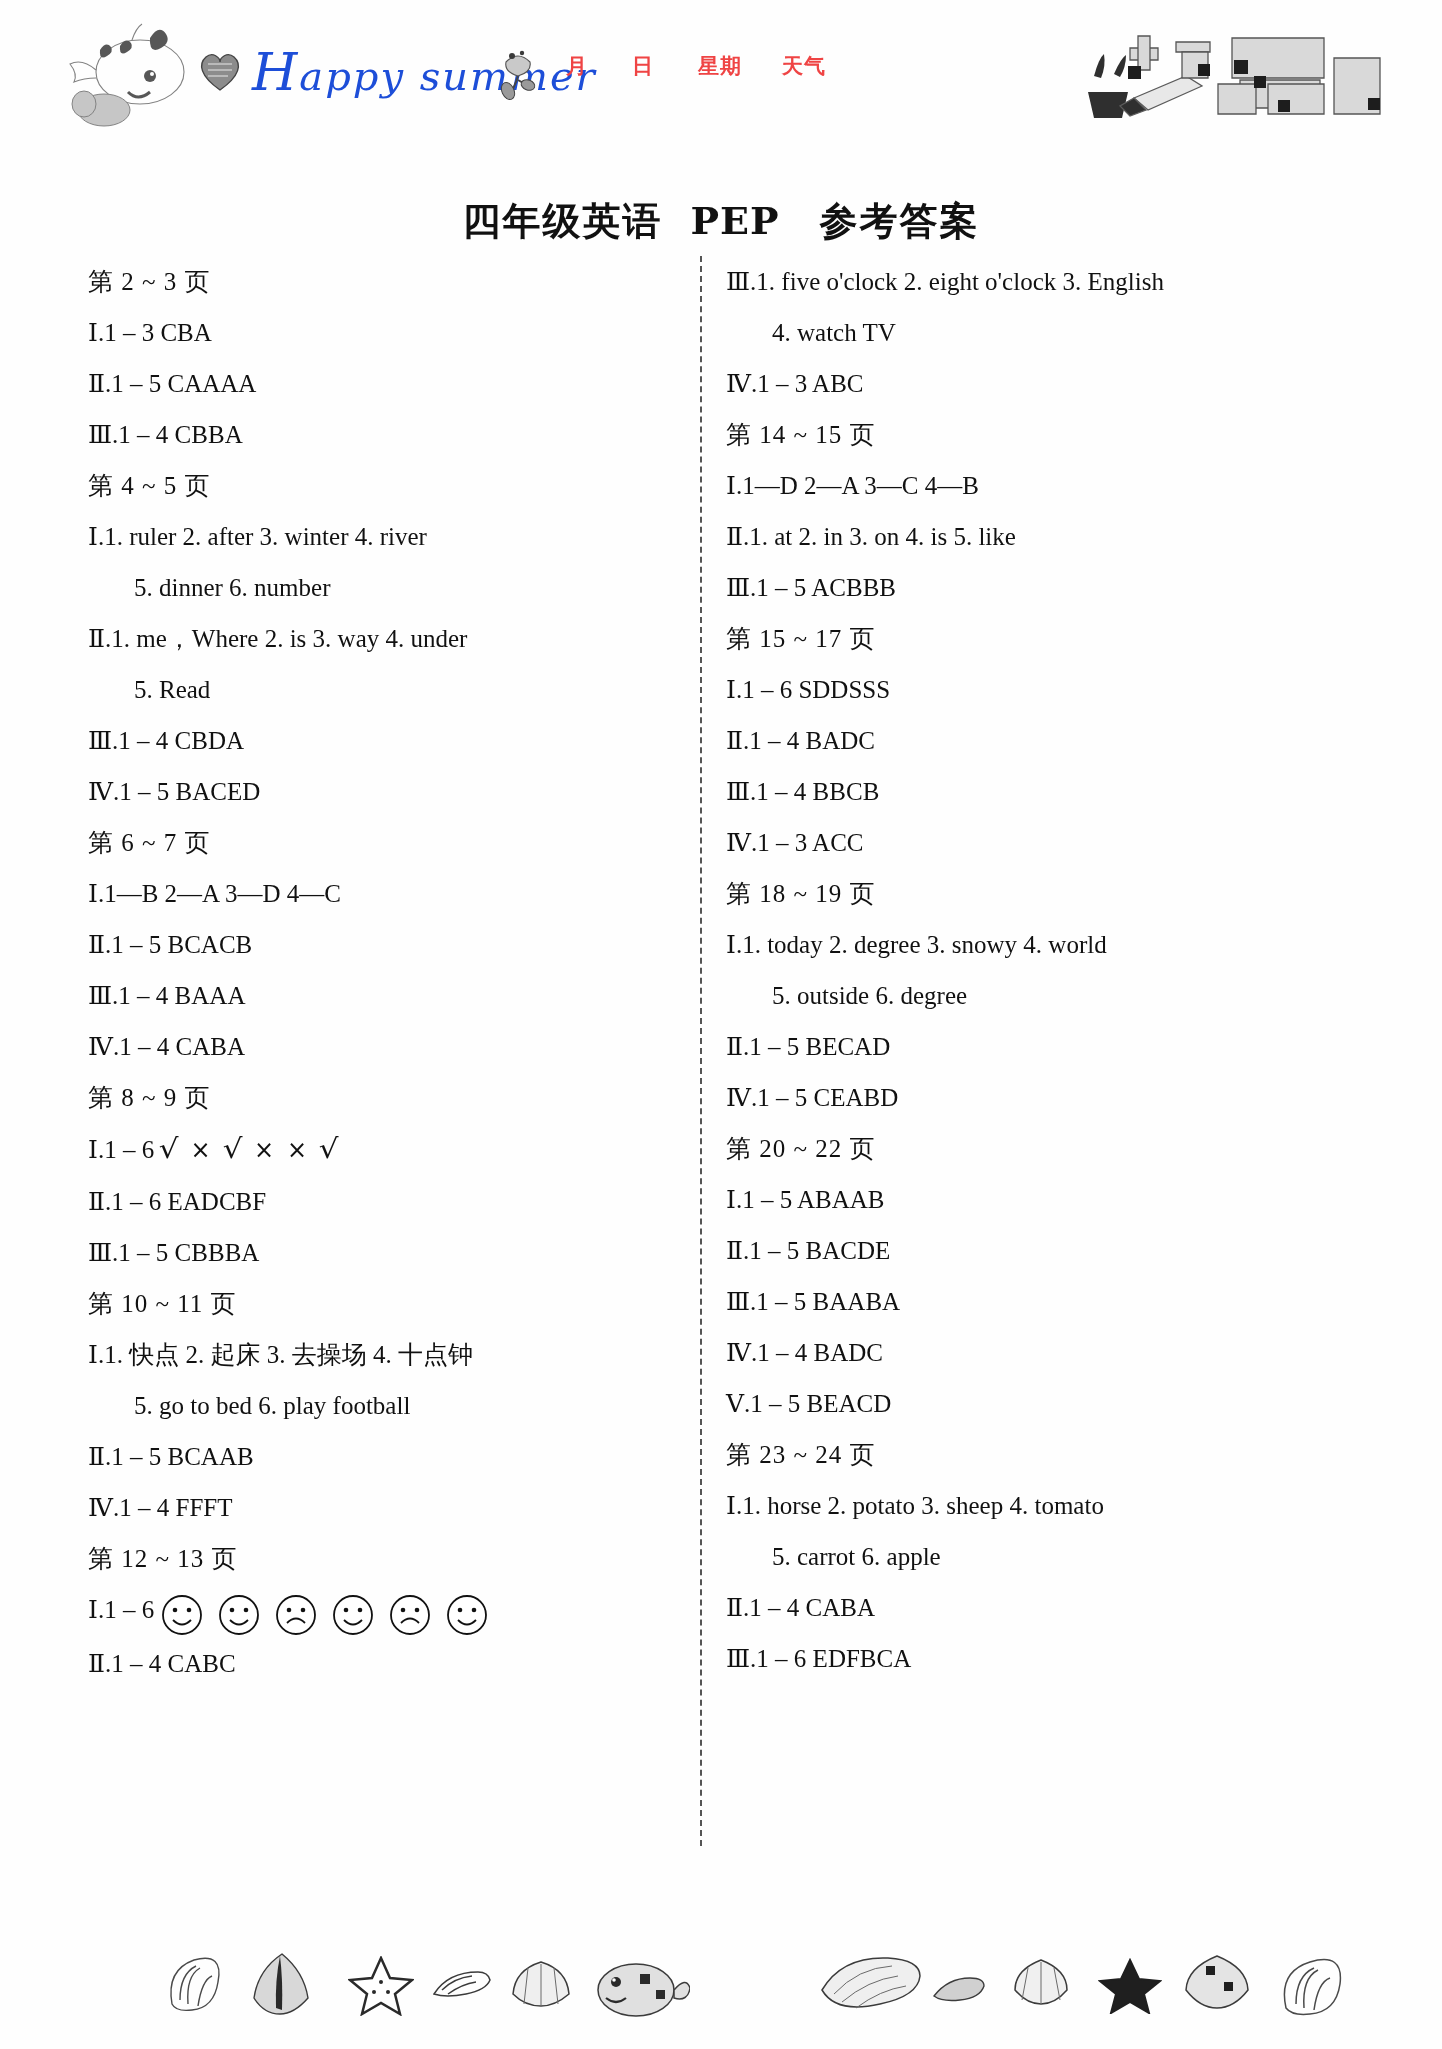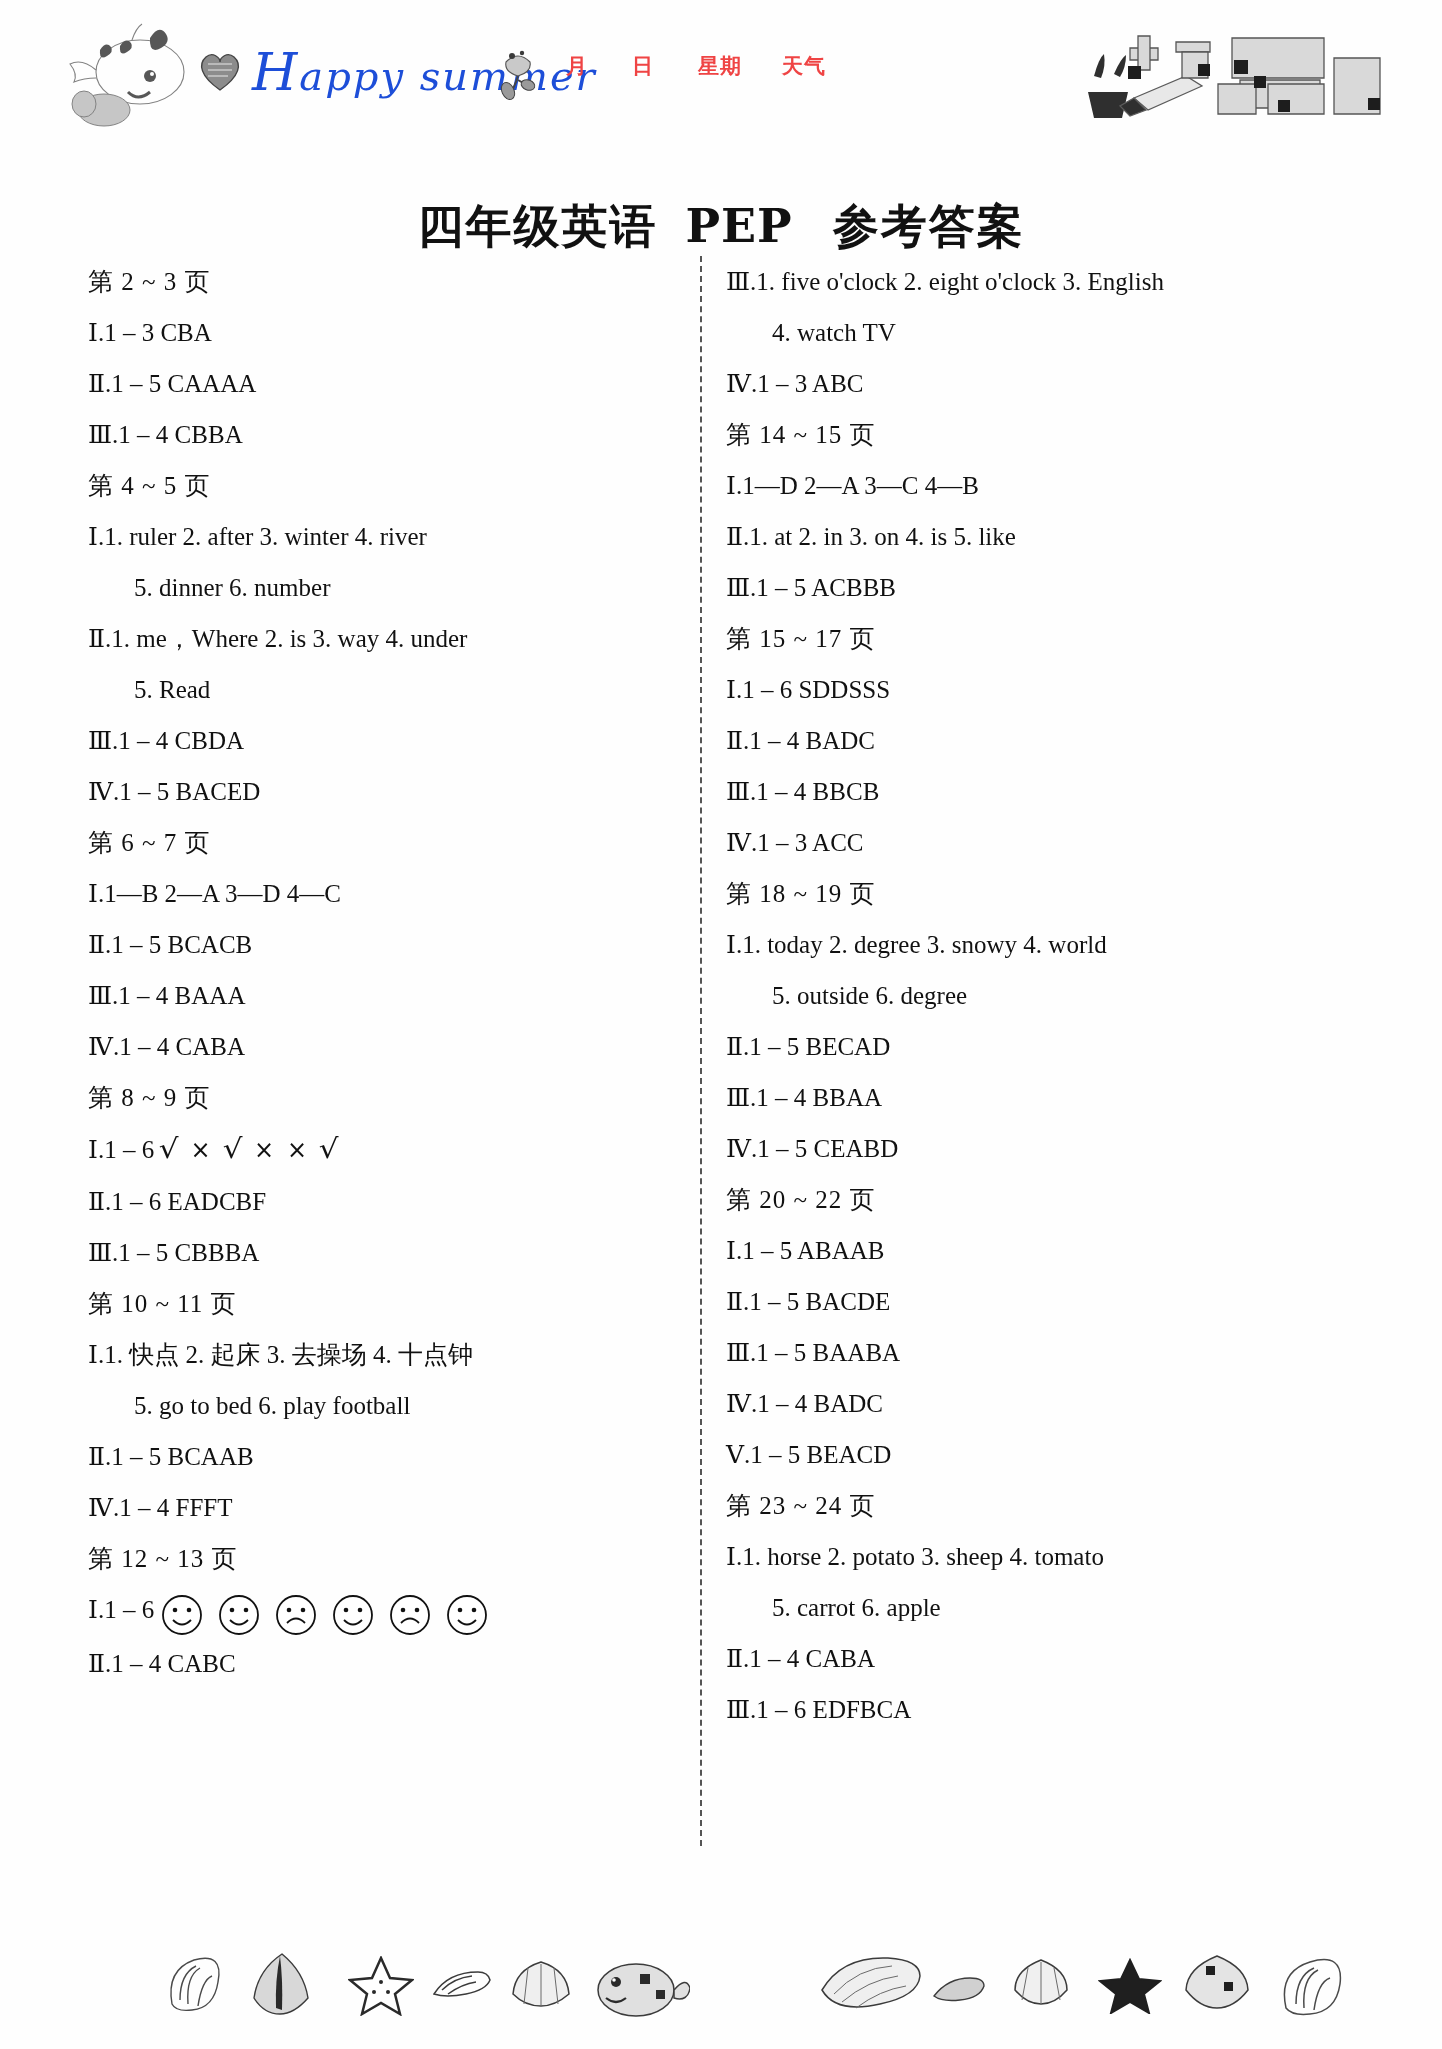--- a/index.html
+++ b/index.html
@@ -45,21 +45,21 @@
   .gap3 { width:40px; }
   .hdr-logo {
     position:absolute; left:1072px; top:14px; width:330px; height:112px;
   }
   
   .page-title {
     position:absolute; left:0; top:196px; width:1442px;
     text-align:center;
     font-family:"DejaVu Serif", serif;
     font-weight:bold;
-    font-size:46px;
+    font-size:38px;
     letter-spacing:2px;
     white-space:nowrap;
   }
   .page-title .t-sub { letter-spacing:1px; }
   .page-title .sp-a { display:inline-block; width:28px; }
   .page-title .sp-b { display:inline-block; width:40px; }
   
   .columns {
     position:absolute; left:0; top:256px; width:1274px; height:1700px;
   }
@@ -254,21 +254,20 @@
       <div class="ln"><span class="rn">Ⅲ</span>.1 – 5  ACBBB</div>
       <div class="ln pg">第 15 ~ 17 页</div>
       <div class="ln"><span class="rn">Ⅰ</span>.1 – 6  SDDSSS</div>
       <div class="ln"><span class="rn">Ⅱ</span>.1 – 4  BADC</div>
       <div class="ln"><span class="rn">Ⅲ</span>.1 – 4  BBCB</div>
       <div class="ln"><span class="rn">Ⅳ</span>.1 – 3  ACC</div>
       <div class="ln pg">第 18 ~ 19 页</div>
       <div class="ln"><span class="rn">Ⅰ</span>.1. today   2. degree   3. snowy   4. world</div>
       <div class="ln indent">5. outside   6. degree</div>
       <div class="ln"><span class="rn">Ⅱ</span>.1 – 5  BECAD</div>
-      <div class="ln"><span class="rn">Ⅲ</span>.1 – 4  BBAA</div>
       <div class="ln"><span class="rn">Ⅳ</span>.1 – 5  CEABD</div>
       <div class="ln pg">第 20 ~ 22 页</div>
       <div class="ln"><span class="rn">Ⅰ</span>.1 – 5  ABAAB</div>
       <div class="ln"><span class="rn">Ⅱ</span>.1 – 5  BACDE</div>
       <div class="ln"><span class="rn">Ⅲ</span>.1 – 5  BAABA</div>
       <div class="ln"><span class="rn">Ⅳ</span>.1 – 4  BADC</div>
       <div class="ln"><span class="rn">Ⅴ</span>.1 – 5  BEACD</div>
       <div class="ln pg">第 23 ~ 24 页</div>
       <div class="ln"><span class="rn">Ⅰ</span>.1. horse   2. potato   3. sheep   4. tomato</div>
       <div class="ln indent">5. carrot   6. apple</div>

